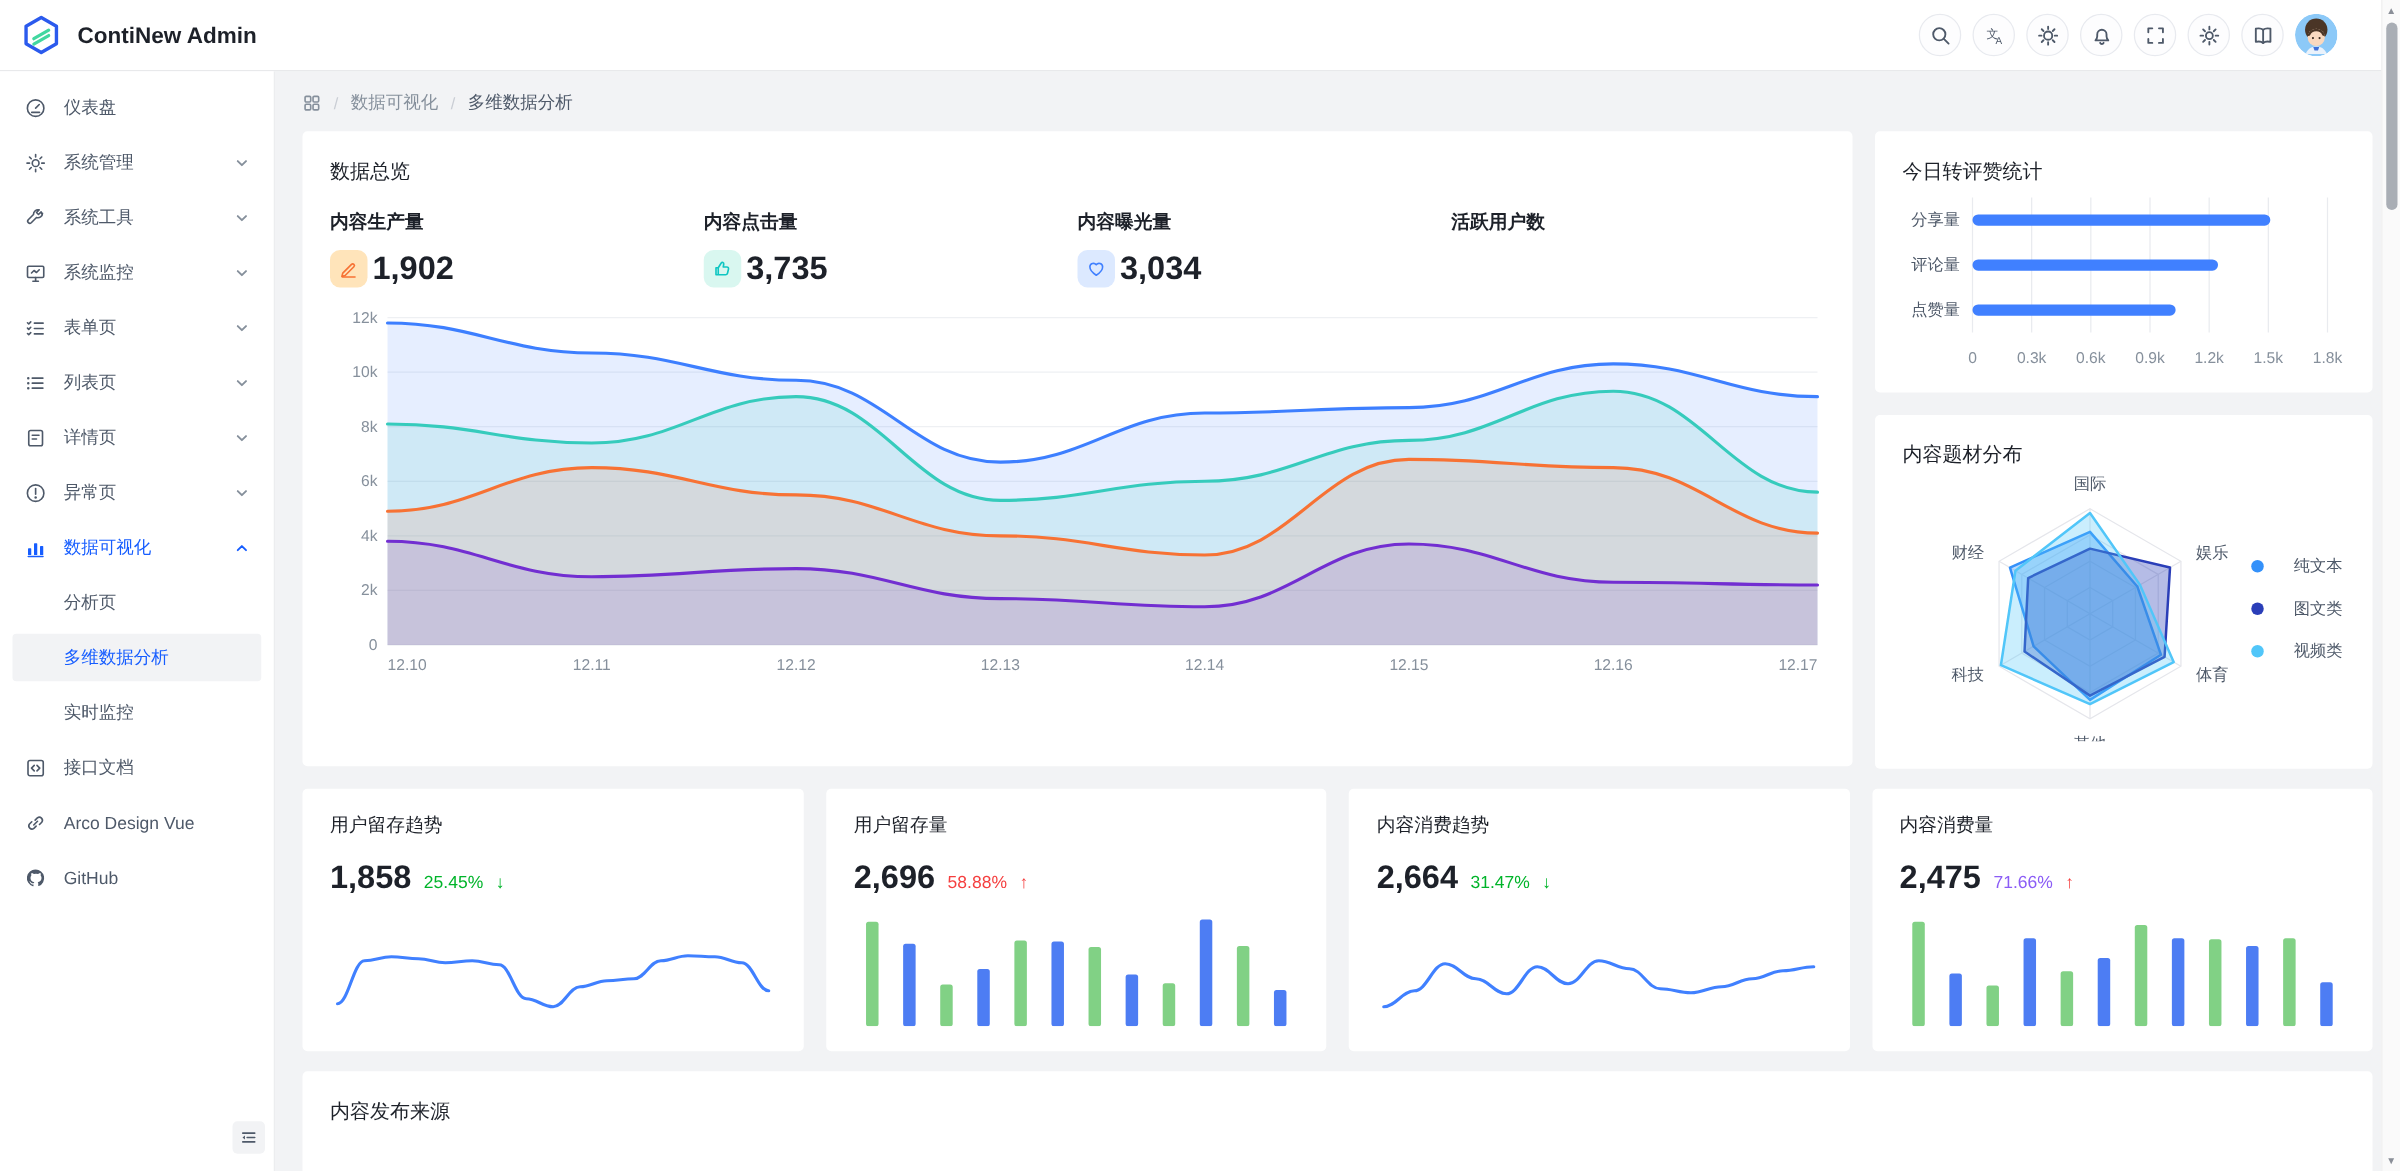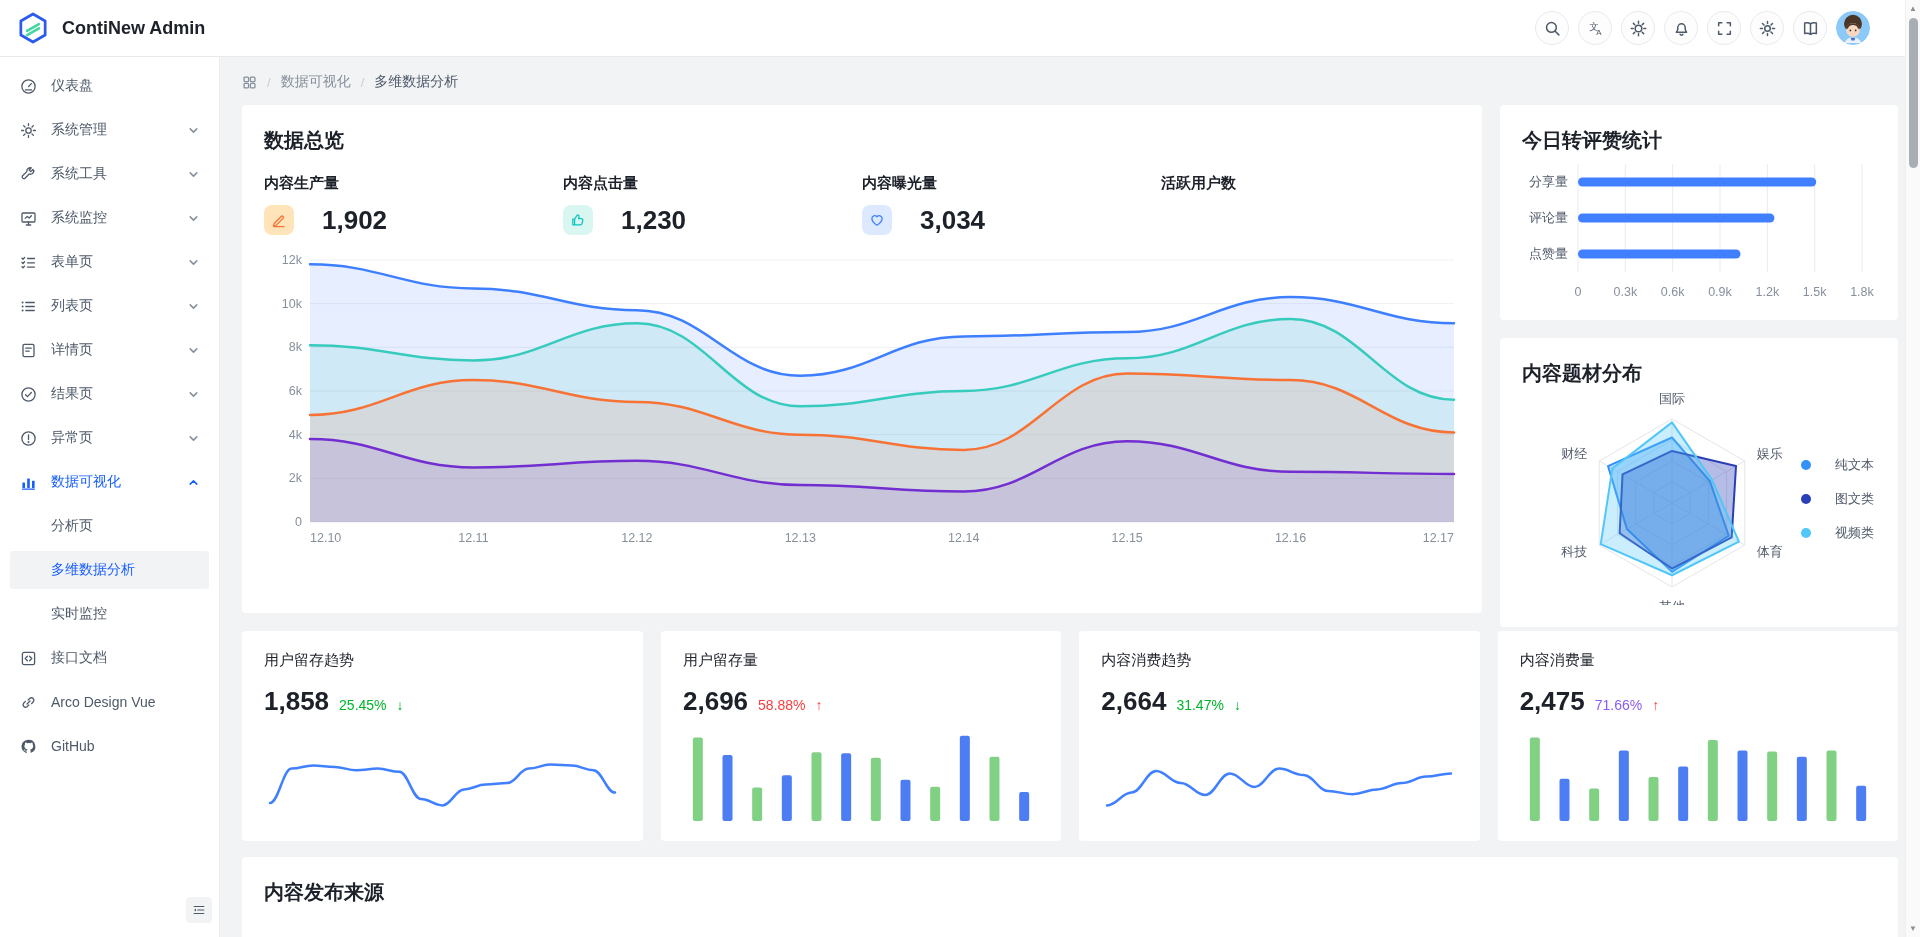--- a/index.html
+++ b/index.html
@@ -36,28 +36,28 @@
   .collapse-btn{position:absolute;left:186px;bottom:14px;width:26px;height:26px;border-radius:4px;
     background:#F2F3F5;display:flex;align-items:center;justify-content:center;color:#4E5969;cursor:pointer}
   
   .main{flex:1;min-width:0;padding:0 22px;overflow:hidden}
   .crumbs{display:flex;align-items:center;gap:10px;margin:16px 0 14px;font-size:14px}
   .crumb-sep{color:#C9CDD4;font-size:13px}
   .crumb-a{color:#86909C;cursor:pointer}
   .crumb-b{color:#4E5969;cursor:pointer}
   .crumb-ic{color:#86909C;display:flex;cursor:pointer}
   .card{background:#fff;border-radius:4px;padding:22px}
-  .ct{font-size:20px;font-weight:700;color:#1D2129}
+  .ct{font-size:16px;font-weight:400;color:#1D2129}
   .row1{display:grid;grid-template-columns:1fr 398px;gap:18px;height:508px}
   .rightcol{display:flex;flex-direction:column;gap:18px;min-height:0}
   .share-card{flex:0 0 208px}
   .topic-card{flex:1}
   .stats-row{display:grid;grid-template-columns:repeat(4,1fr);margin-top:20px}
   .slb{font-size:15px;font-weight:700;color:#1D2129}
-  .srow{margin-top:12px;display:flex;align-items:flex-start;gap:28px}
+  .srow{margin-top:12px;display:flex;align-items:center;gap:4px}
   .sic{width:30px;height:30px;border-radius:8px;display:flex;align-items:center;justify-content:center}
   .sic svg{width:16px;height:16px}
   .sval{font-size:26px;font-weight:700;color:#1D2129}
   .chart-area{height:300px;margin-top:14px}
   .share-chart{height:138px;margin-top:6px}
   .radar-wrap{position:relative;height:212px;margin-top:6px}
   .radar-legend{position:absolute;right:2px;top:50%;transform:translateY(-50%);
     display:flex;flex-direction:column;gap:16px}
   .lgr{display:flex;align-items:center;gap:24px;font-size:13px;color:#4E5969;cursor:pointer}
   .lgr .dot{width:10px;height:10px;border-radius:50%}
@@ -259,34 +259,20 @@
             <span class="chev ">
               <svg width="11" height="11" viewBox="0 0 10 10" fill="none" stroke="currentColor" stroke-width="1.4" stroke-linecap="round" stroke-linejoin="round">
                 <path d="M2 3.5l3 3 3-3"></path>
               </svg>
             </span>
           </div>
           <div class="mi">
             <span class="mic">
               <svg viewBox="0 0 17 17" fill="none" stroke="currentColor" stroke-width="1.3" stroke-linecap="round" stroke-linejoin="round">
                 <circle cx="8.5" cy="8.5" r="6.6"></circle>
-                <path d="M5.6 8.7l1.9 1.9 3.9-4.1"></path>
-              </svg>
-            </span>
-            <span class="mlb">结果页</span>
-            <span class="chev ">
-              <svg width="11" height="11" viewBox="0 0 10 10" fill="none" stroke="currentColor" stroke-width="1.4" stroke-linecap="round" stroke-linejoin="round">
-                <path d="M2 3.5l3 3 3-3"></path>
-              </svg>
-            </span>
-          </div>
-          <div class="mi">
-            <span class="mic">
-              <svg viewBox="0 0 17 17" fill="none" stroke="currentColor" stroke-width="1.3" stroke-linecap="round" stroke-linejoin="round">
-                <circle cx="8.5" cy="8.5" r="6.6"></circle>
                 <path d="M8.5 4.8v4.6"></path>
                 <path d="M8.5 11.9h.01" stroke-width="2"></path>
               </svg>
             </span>
             <span class="mlb">异常页</span>
             <span class="chev ">
               <svg width="11" height="11" viewBox="0 0 10 10" fill="none" stroke="currentColor" stroke-width="1.4" stroke-linecap="round" stroke-linejoin="round">
                 <path d="M2 3.5l3 3 3-3"></path>
               </svg>
             </span>
@@ -387,21 +373,21 @@
                 </div>
               </div>
               <div>
                 <div class="slb">内容点击量</div>
                 <div class="srow">
                   <span class="sic" style="background:#D9F7F0;color:#0FC6C2">
                     <svg viewBox="0 0 16 16" fill="none" stroke="currentColor" stroke-width="1.3" stroke-linecap="round" stroke-linejoin="round">
                       <path d="M4.6 7.2 7 3.4a1.1 1.1 0 0 1 2 .8l-.4 2.4h2.9a1.3 1.3 0 0 1 1.3 1.6l-.8 3.4a1.6 1.6 0 0 1-1.6 1.2H4.6M4.6 7.2H2.8v5.6h1.8z"></path>
                     </svg>
                   </span>
-                  <span class="sval">1,230</span>
+                  <span class="sval">3,735</span>
                 </div>
               </div>
               <div>
                 <div class="slb">内容曝光量</div>
                 <div class="srow">
                   <span class="sic" style="background:#DCE9FF;color:#4080FF">
                     <svg viewBox="0 0 16 16" fill="none" stroke="currentColor" stroke-width="1.3" stroke-linecap="round" stroke-linejoin="round">
                       <path d="M8 13.2S2.9 10 2.9 6.5A2.85 2.85 0 0 1 8 4.8a2.85 2.85 0 0 1 5.1 1.7C13.1 10 8 13.2 8 13.2z"></path>
                     </svg>
                   </span>

